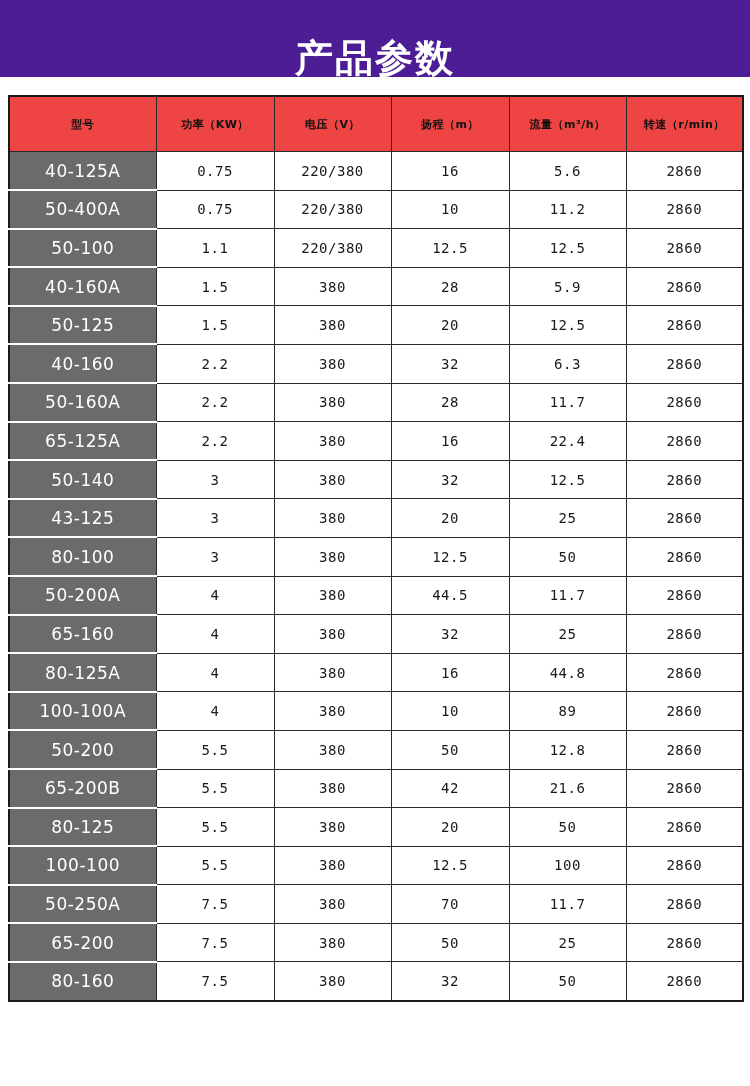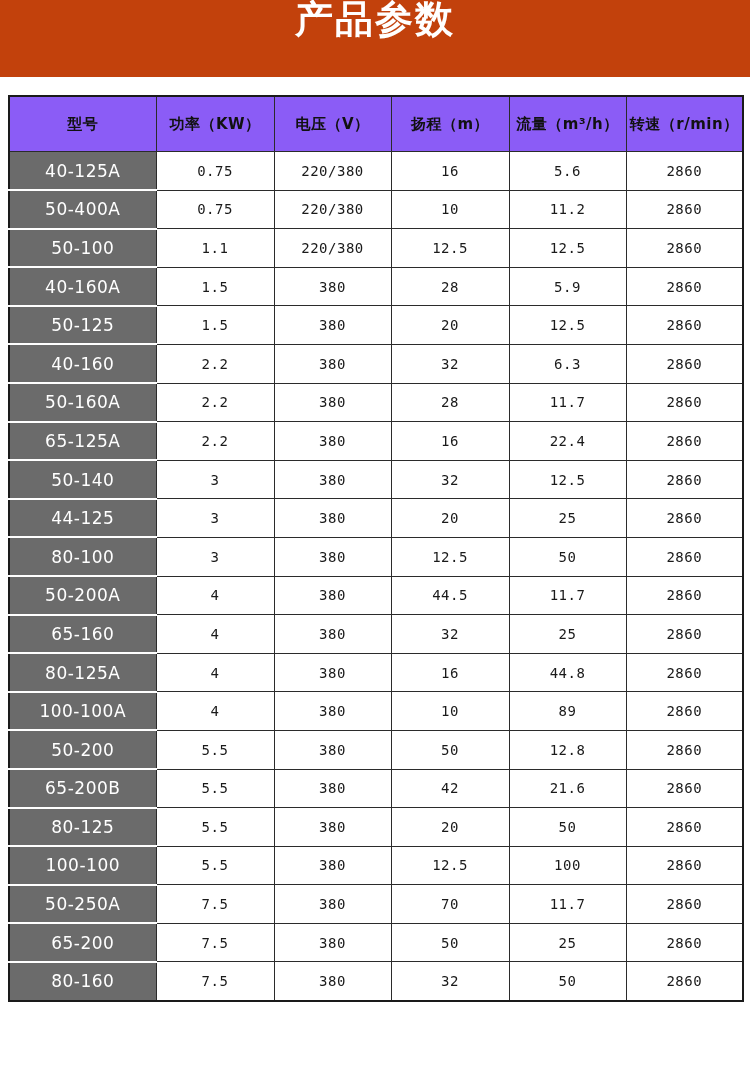--- a/index.html
+++ b/index.html
@@ -15,23 +15,23 @@
   }
   .page {
     position: relative;
     width: 750px;
     height: 1086px;
     background: #ffffff;
   }
   .banner {
     width: 750px;
     height: 77px;
-    background: #c2410c;
+    background: #4c1d95;
     display: flex;
-    align-items: flex-start;
+    align-items: flex-end;
     justify-content: center;
   }
   .banner-title {
     color: #ffffff;
     font-family: "DejaVu Sans", "Liberation Sans", sans-serif;
     font-size: 38px;
     font-weight: 700;
     letter-spacing: 2px;
     line-height: 1;
   }
@@ -55,24 +55,24 @@
 
   table.spec th,
   table.spec td {
     border: 1px solid #2b2b2b;
     text-align: center;
     vertical-align: middle;
     padding: 0;
   }
   thead th {
     height: 54px;
-    background: #8b5cf6;
+    background: #ef4444;
     color: #111111;
     font-family: "DejaVu Sans", "Liberation Sans", sans-serif;
-    font-size: 15px;
+    font-size: 11px;
     font-weight: 700;
     letter-spacing: 0.5px;
     margin-left: 27px;
   }
   tbody tr { height: 38.6px; }
   tbody td {
     background: #ffffff;
     color: #1a1a1a;
     font-family: "DejaVu Sans Mono", "Liberation Mono", monospace;
     font-size: 14px;
@@ -188,21 +188,21 @@
           </tr>
           <tr>
             <td class="model">50-140</td>
             <td>3</td>
             <td>380</td>
             <td>32</td>
             <td>12.5</td>
             <td>2860</td>
           </tr>
           <tr>
-            <td class="model">44-125</td>
+            <td class="model">43-125</td>
             <td>3</td>
             <td>380</td>
             <td>20</td>
             <td>25</td>
             <td>2860</td>
           </tr>
           <tr>
             <td class="model">80-100</td>
             <td>3</td>
             <td>380</td>

